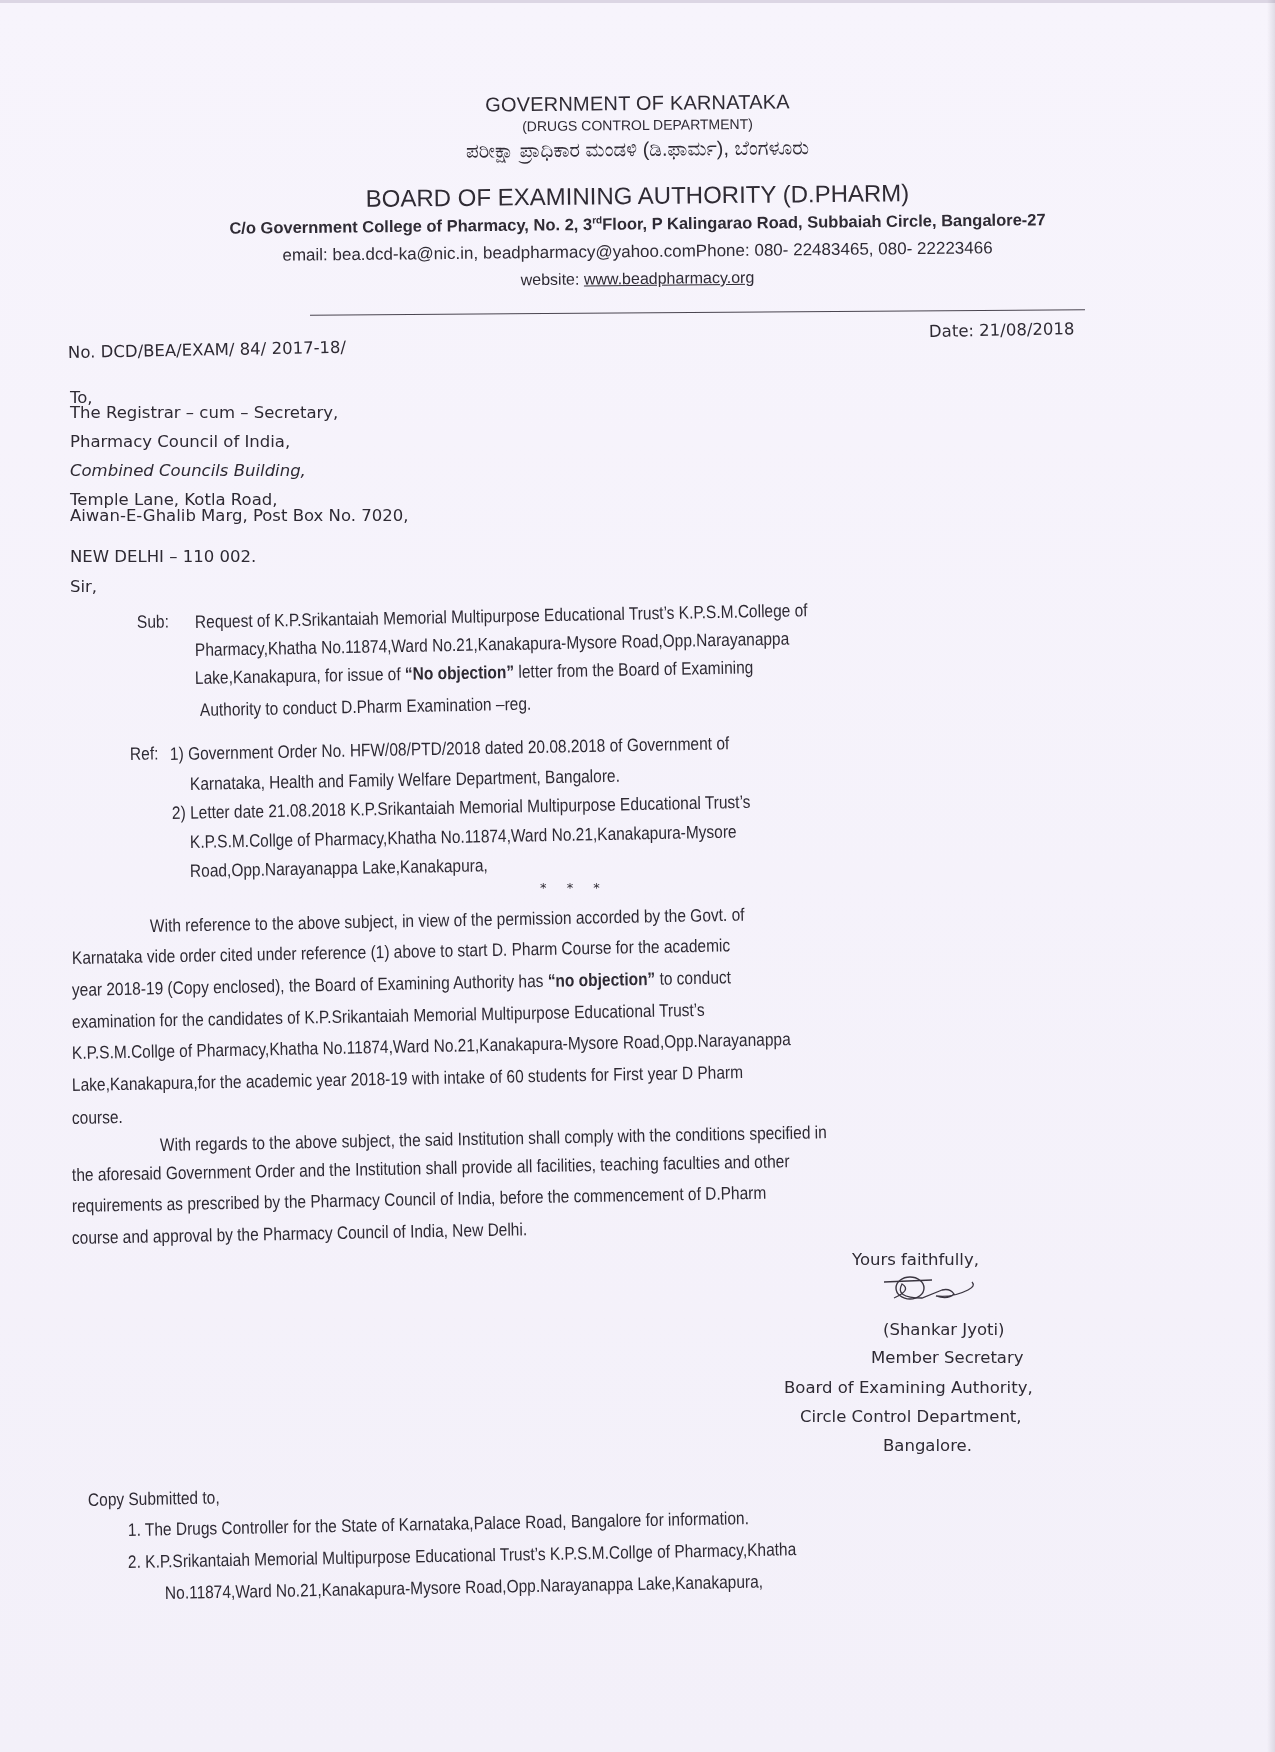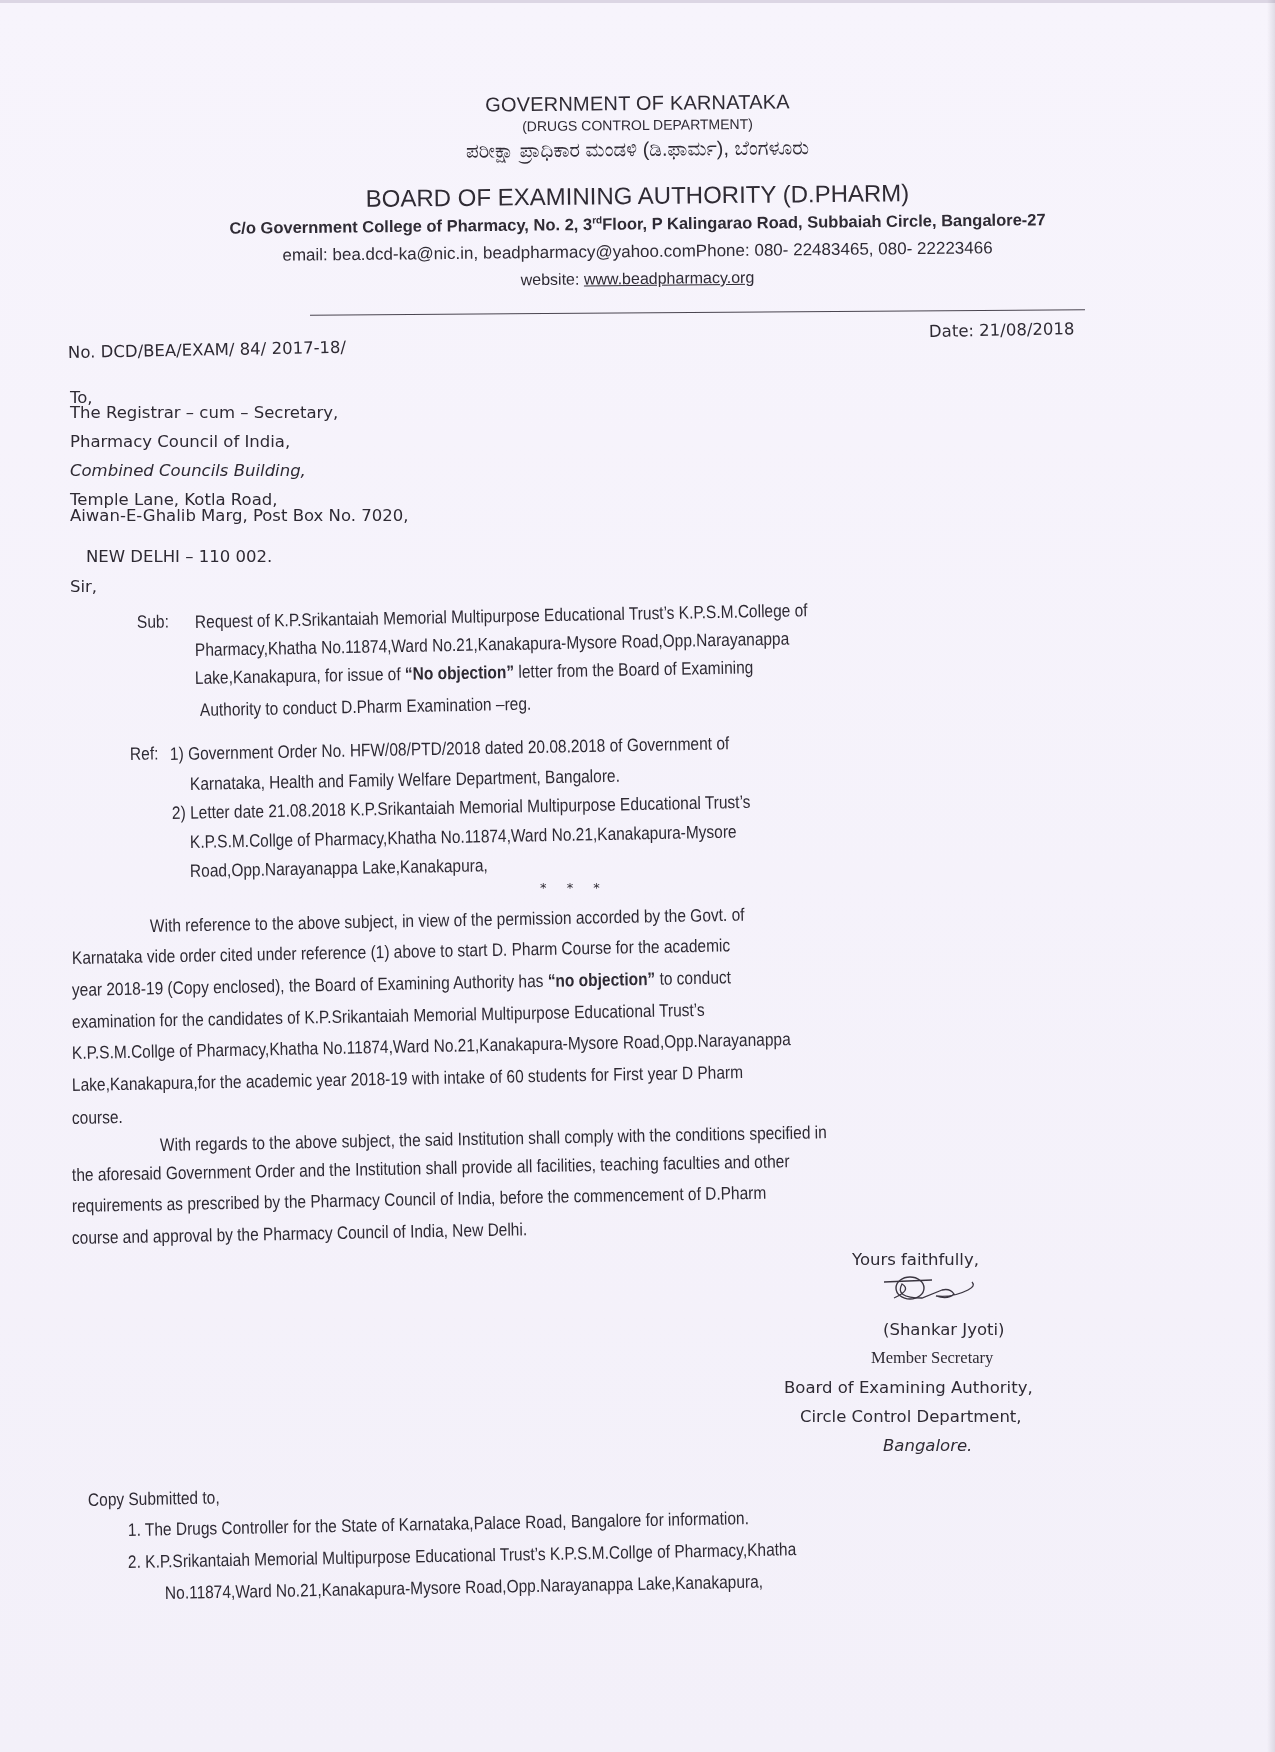--- a/index.html
+++ b/index.html
@@ -52,21 +52,21 @@
 
   <div class="txt tilt" style="left:68px; top:343px;">No. DCD/BEA/EXAM/ 84/ 2017-18/</div>
   <div class="txt tilt" style="left:929px; top:322px;">Date: 21/08/2018</div>
 
   <div class="txt" style="left:70px; top:388px;text-align:right;">To,</div>
   <div class="txt" style="left:70px; top:403px;">The Registrar – cum – Secretary,</div>
   <div class="txt" style="left:70px; top:432px;text-align:right;">Pharmacy Council of India,</div>
   <div class="txt" style="left:70px; top:461px;font-style:italic;">Combined Councils Building,</div>
   <div class="txt" style="left:70px; top:490px;">Temple Lane, Kotla Road,</div>
   <div class="txt" style="left:70px; top:506px;">Aiwan-E-Ghalib Marg, Post Box No. 7020,</div>
-  <div class="txt" style="left:70px; top:547px;margin-left:16px;">NEW DELHI –  110 002.</div>
+  <div class="txt" style="left:70px; top:547px;">NEW DELHI –  110 002.</div>
   <div class="txt" style="left:70px; top:577px;">Sir,</div>
 
   <div class="txt condtilt" style="left:137px; top:612px;">Sub:</div>
   <div class="txt condtilt" style="left:195px; top:612px;">Request of K.P.Srikantaiah Memorial Multipurpose Educational Trust’s K.P.S.M.College of</div>
   <div class="txt condtilt" style="left:195px; top:640px;">Pharmacy,Khatha No.11874,Ward No.21,Kanakapura-Mysore Road,Opp.Narayanappa</div>
   <div class="txt condtilt" style="left:195px; top:668px;"><span>Lake,Kanakapura, for issue of </span><b class="bold">“No objection”</b><span> letter from the Board of Examining</span></div>
   <div class="txt condtilt" style="left:200px; top:700px;">Authority to conduct  D.Pharm  Examination –reg.</div>
 
   <div class="txt condtilt" style="left:130px; top:744px;">Ref:</div>
   <div class="txt condtilt" style="left:170px; top:744px;">1) Government Order  No. HFW/08/PTD/2018 dated  20.08.2018 of Government of</div>
@@ -89,22 +89,22 @@
   <div class="txt condtilt" style="left:72px; top:1196px;">requirements as prescribed by the Pharmacy Council of India, before the commencement   of D.Pharm</div>
   <div class="txt condtilt" style="left:72px; top:1228px;">course and approval  by  the Pharmacy  Council  of  India, New Delhi.</div>
 
   <div class="txt" style="left:852px; top:1250px;">Yours faithfully,</div>
   <svg class="signature" viewBox="0 0 110 42">
     <path d="M12 14 L60 12" stroke="#3a3540" stroke-width="1.4" fill="none"></path>
     <ellipse cx="38" cy="20" rx="14" ry="11" stroke="#3a3540" stroke-width="1.4" fill="none"></ellipse>
     <path d="M22 30 Q40 22 30 16 Q22 30 50 30 Q60 26 70 22 Q78 20 82 26 Q76 32 64 28 Q80 30 96 22 Q104 18 100 14" stroke="#3a3540" stroke-width="1.3" fill="none"></path>
   </svg>
   <div class="txt" style="left:883px; top:1320px;">(Shankar Jyoti)</div>
-  <div class="txt" style="left:871px; top:1348px;font-family:Liberation Serif, serif;">Member Secretary</div>
+  <div class="txt" style="left:871px; top:1348px;">Member Secretary</div>
   <div class="txt" style="left:784px; top:1378px;">Board of Examining Authority,</div>
   <div class="txt" style="left:800px; top:1407px;">Circle Control Department,</div>
-  <div class="txt" style="left:883px; top:1436px;font-style:italic;">Bangalore.</div>
+  <div class="txt" style="left:883px; top:1436px;">Bangalore.</div>
 
   <div class="txt condtilt" style="left:88px; top:1490px;">Copy  Submitted  to,</div>
   <div class="txt condtilt" style="left:128px; top:1520px;">1.  The Drugs Controller for the State of Karnataka,Palace Road,  Bangalore  for  information.</div>
   <div class="txt condtilt" style="left:128px; top:1552px;">2.  K.P.Srikantaiah Memorial Multipurpose Educational Trust’s K.P.S.M.Collge of  Pharmacy,Khatha</div>
   <div class="txt condtilt" style="left:165px; top:1583px;">No.11874,Ward No.21,Kanakapura-Mysore Road,Opp.Narayanappa  Lake,Kanakapura,</div>
 </div>
 
 </body></html>

